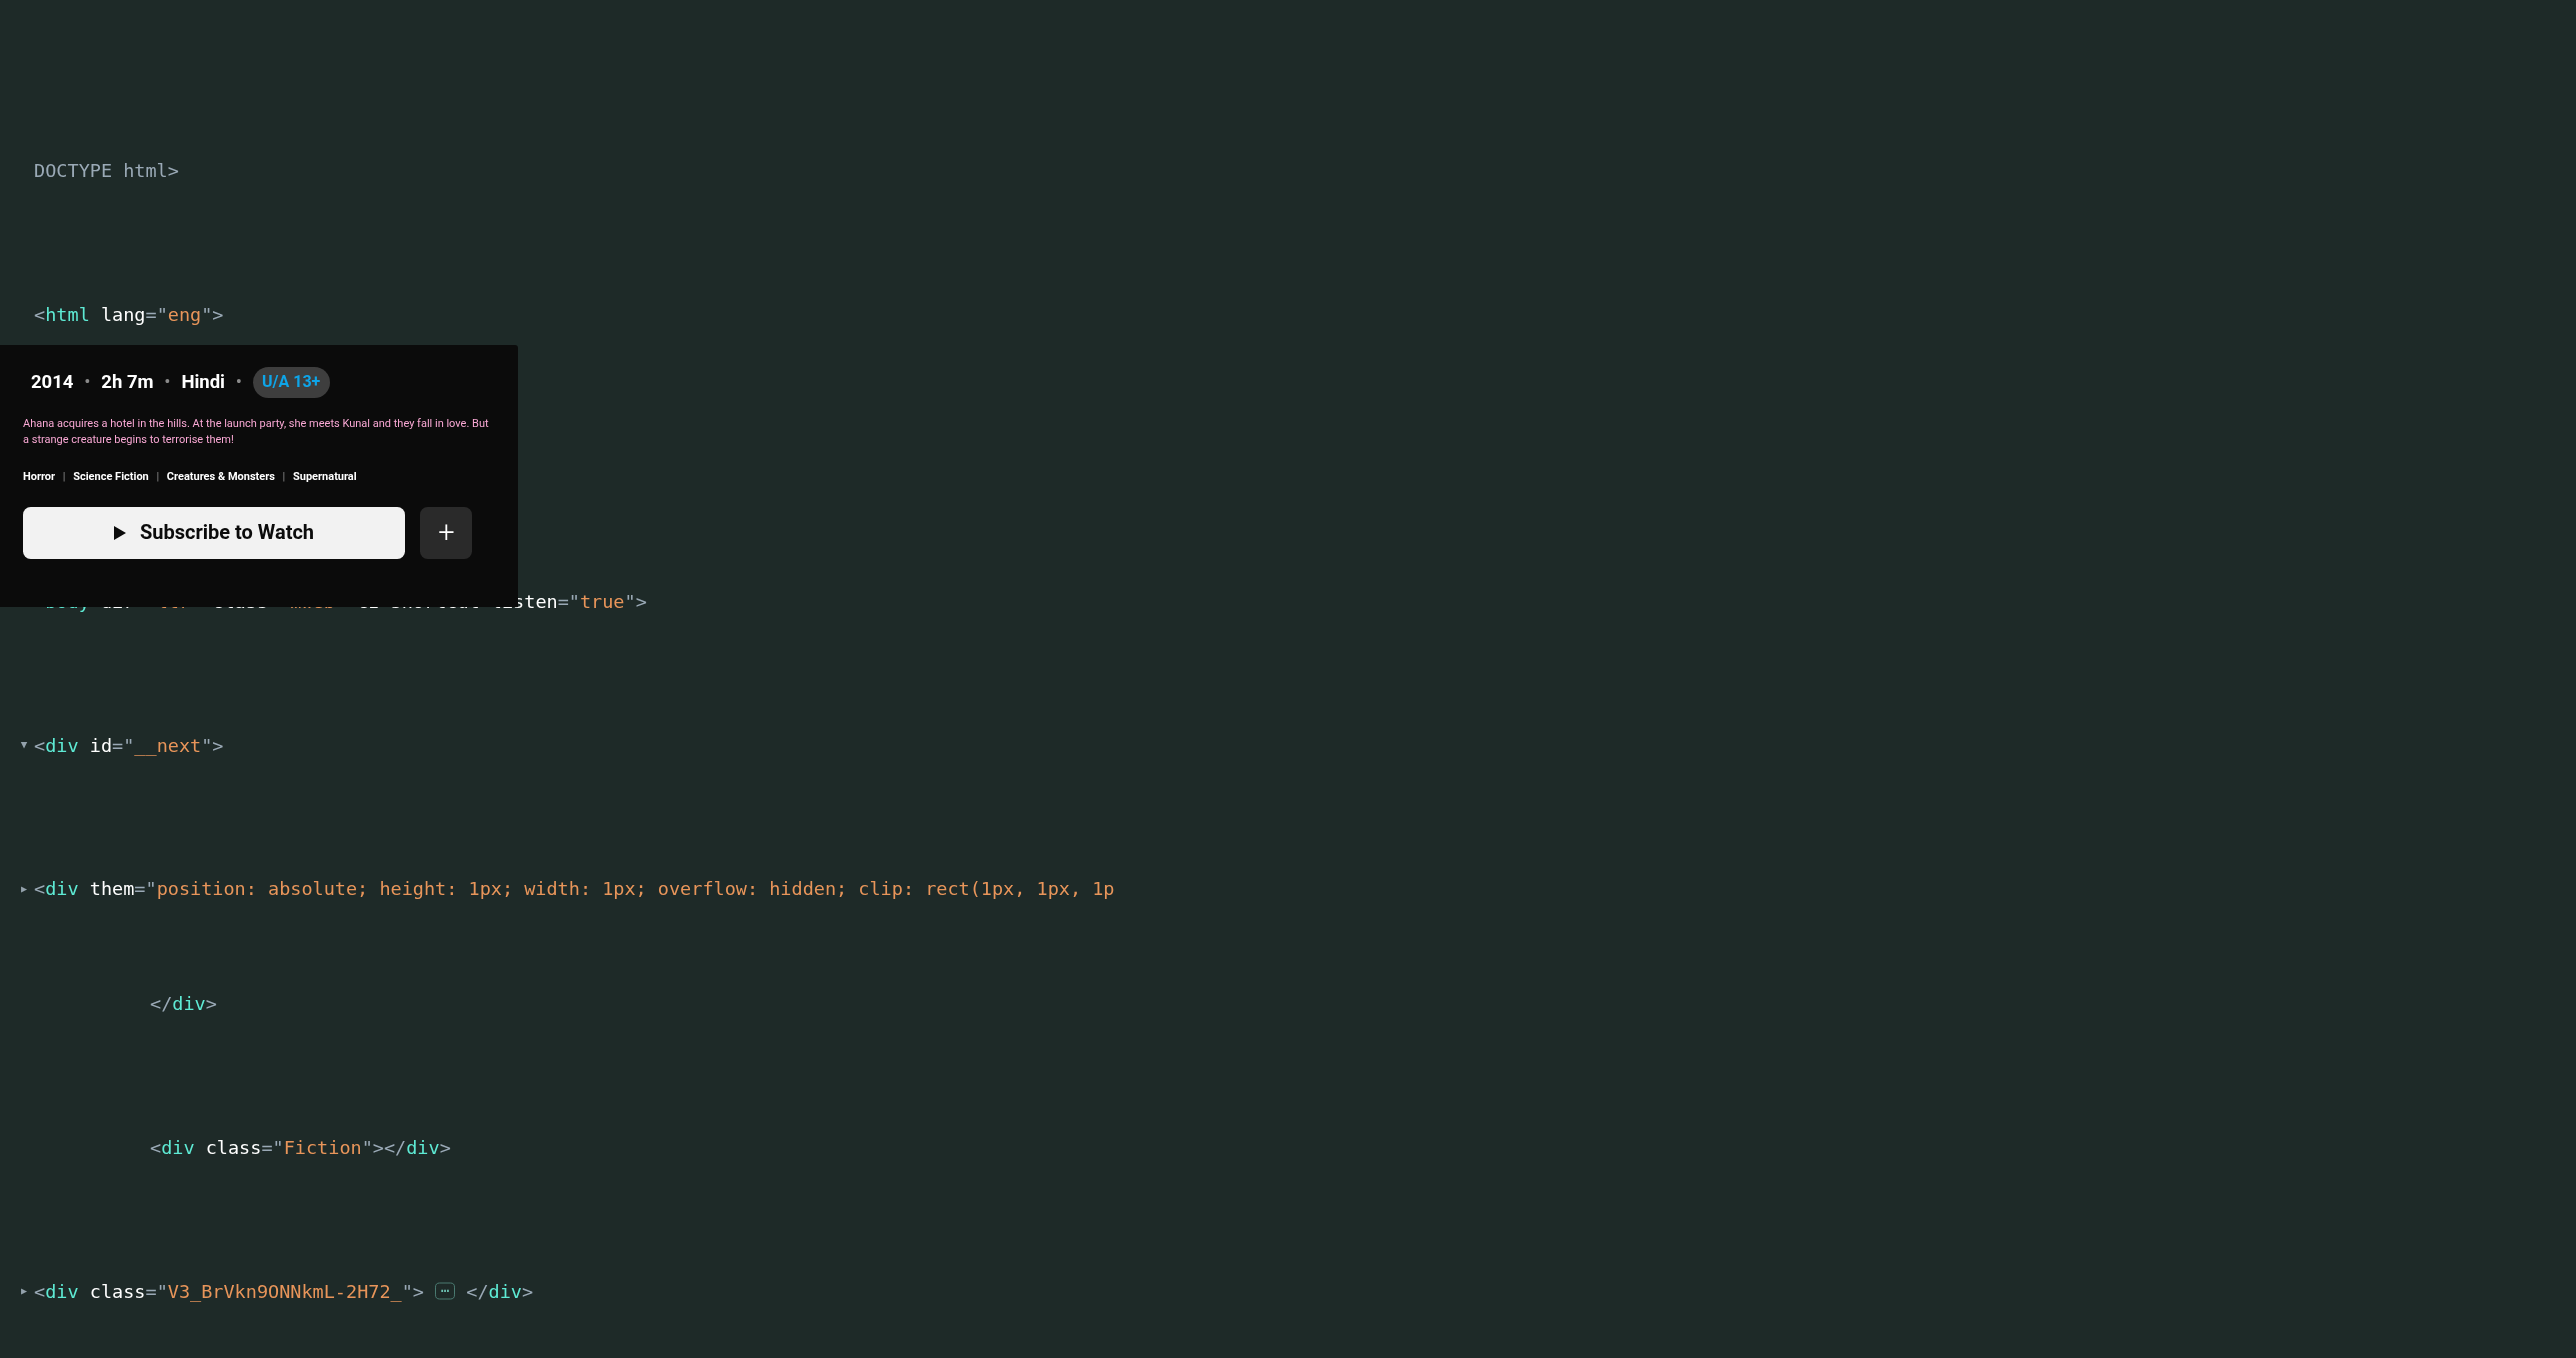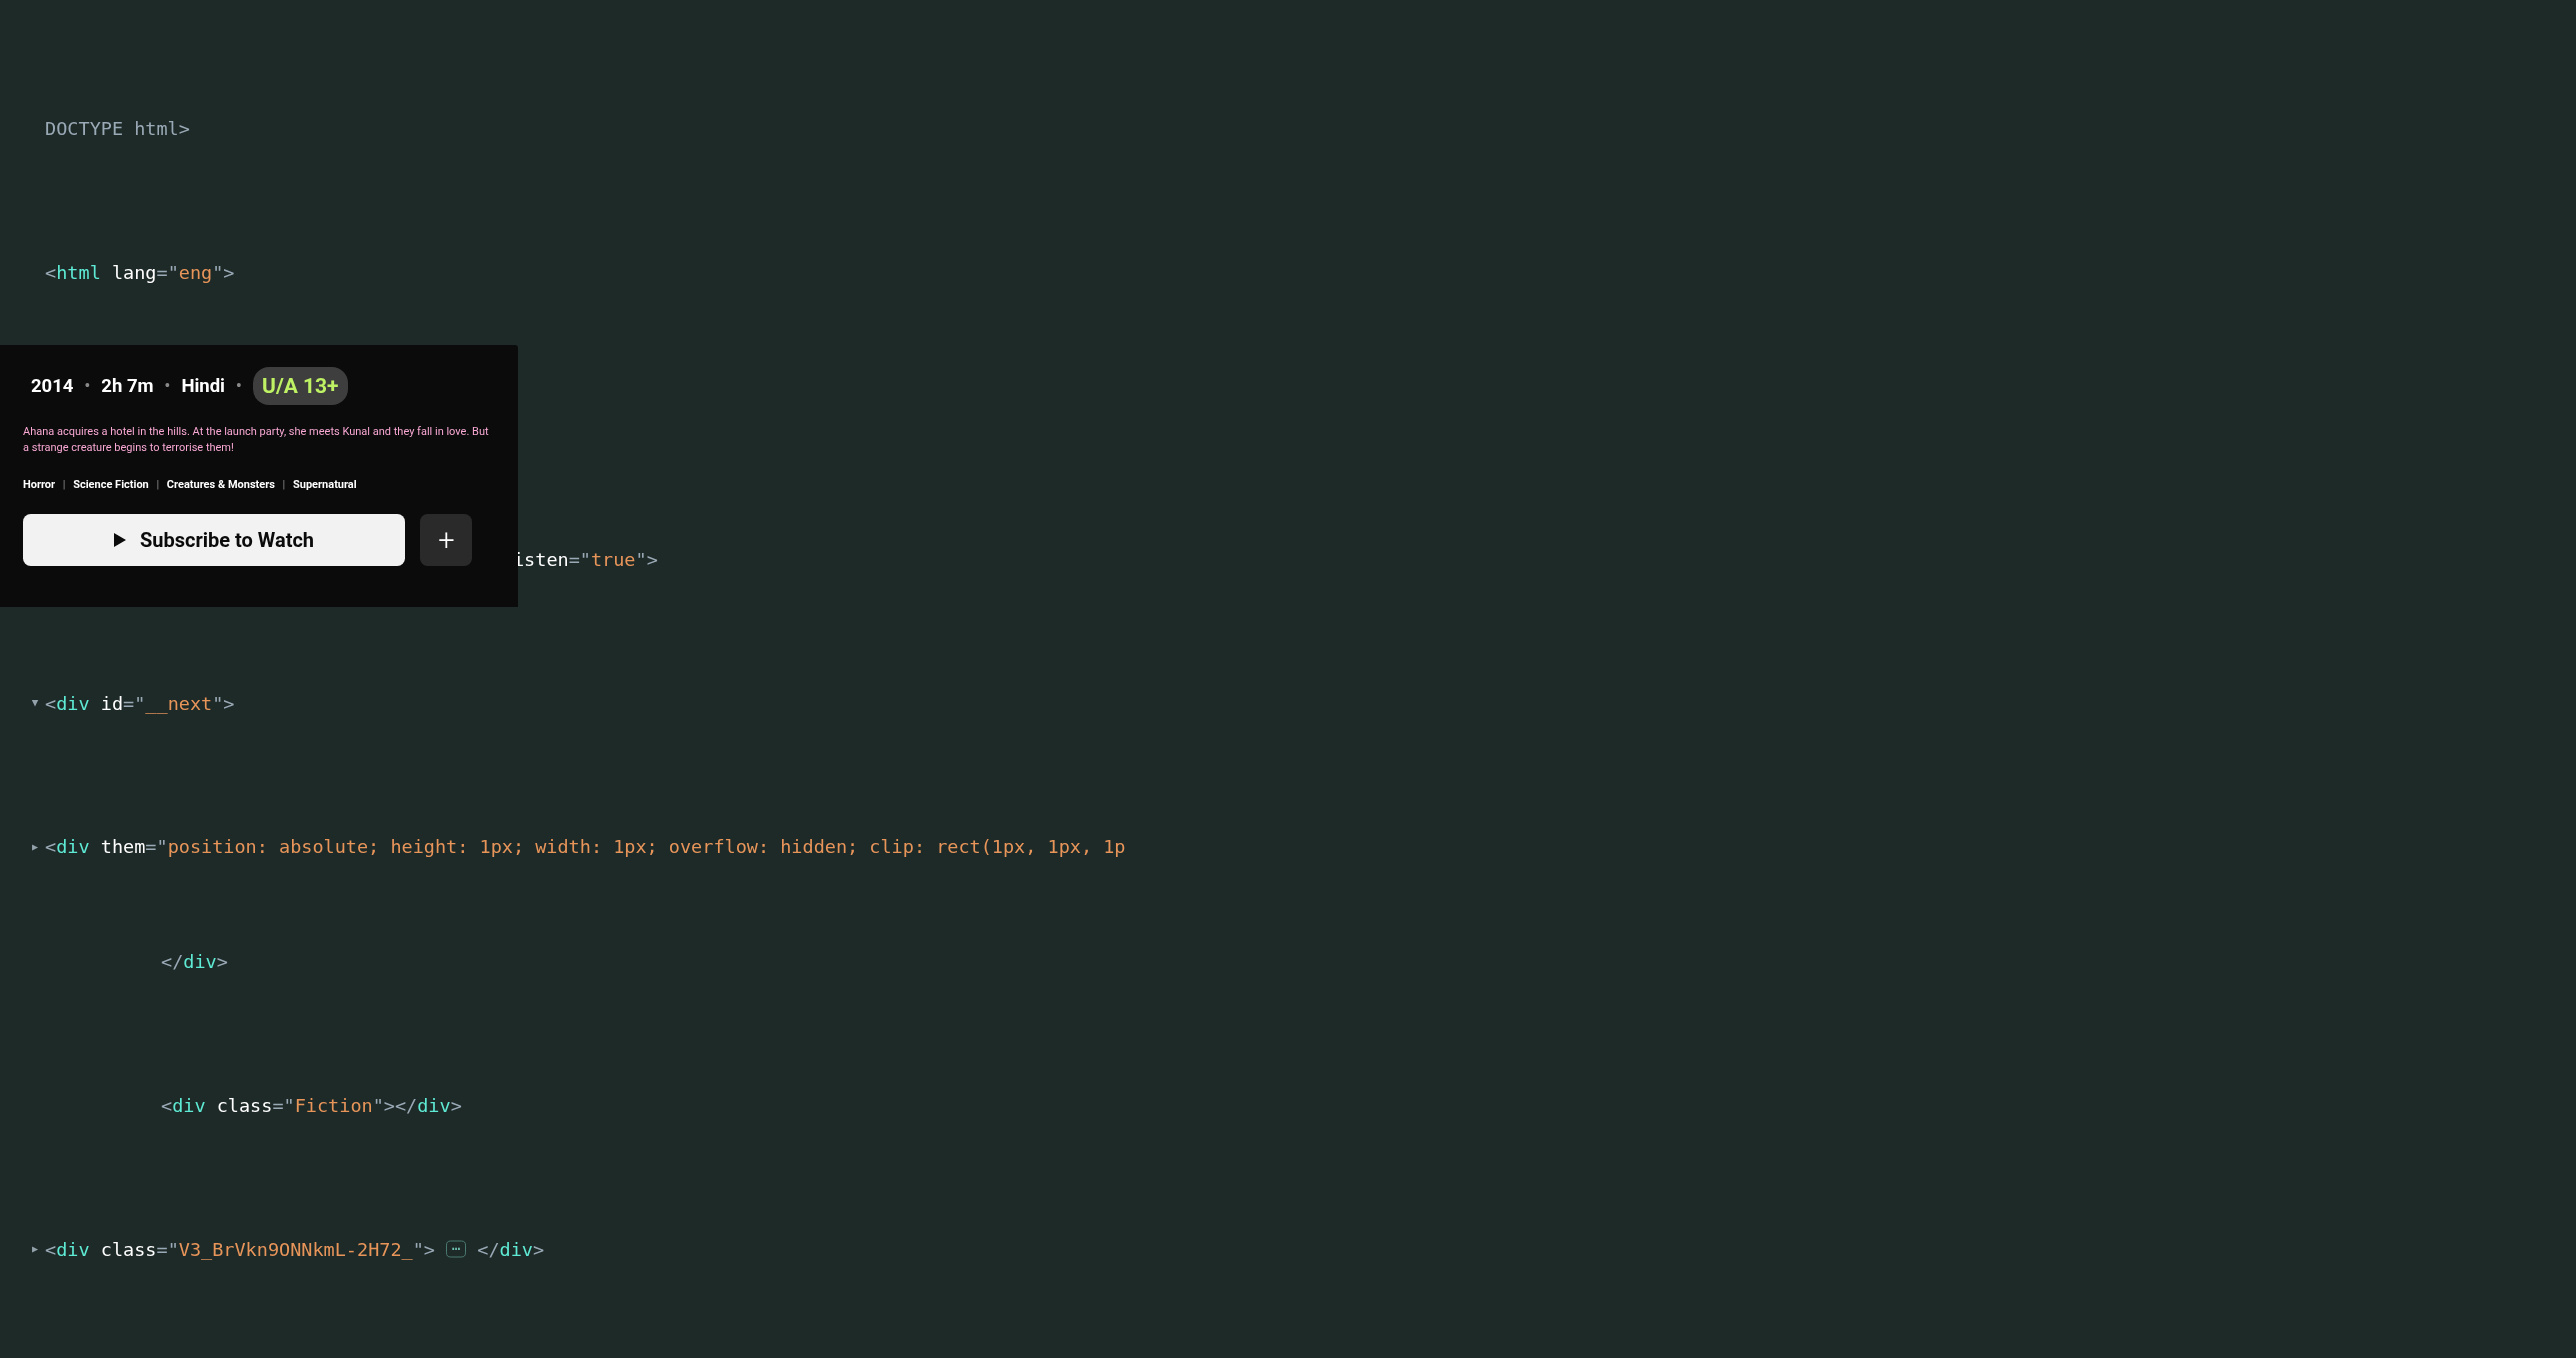--- a/index.html
+++ b/index.html
@@ -15,24 +15,25 @@
   }
   .viewport {
     position: relative;
     width: 100%;
     height: 100%;
   }
   
   .code {
     position: absolute;
     inset: 0;
-    padding-left: 28px;
+    padding-left: 17px;
     padding-top: 0;
     white-space: pre;
     font-variant-ligatures: none;
+    margin-top: 42px;
   }
   .code .row {
     display: flex;
     align-items: center;
     min-height: 29px;
     padding-left: 0;
     position: relative;
   }
   .arrow {
     display: inline-block;
@@ -92,23 +93,23 @@
     color: #ffffff;
     margin-bottom: 18.5px;
     margin-left: 8px;
   }
   .card .meta .dot {
     color: #8a8a8a;
     font-weight: 400;
   }
   .card .rating {
     background: #3e3e3e;
-    color: #bef264;
-    font-weight: 700;
-    font-size: 21px;
+    color: #0ea5e9;
+    font-weight: 700;
+    font-size: 16px;
     padding: 3.1px 9.2px;
     border-radius: 16px;
   }
   .card .desc {
     font-size: 11px;
     color: #f9a8d4;
     line-height: 1.45;
     margin-bottom: 20px;
     white-space: normal;
   }

